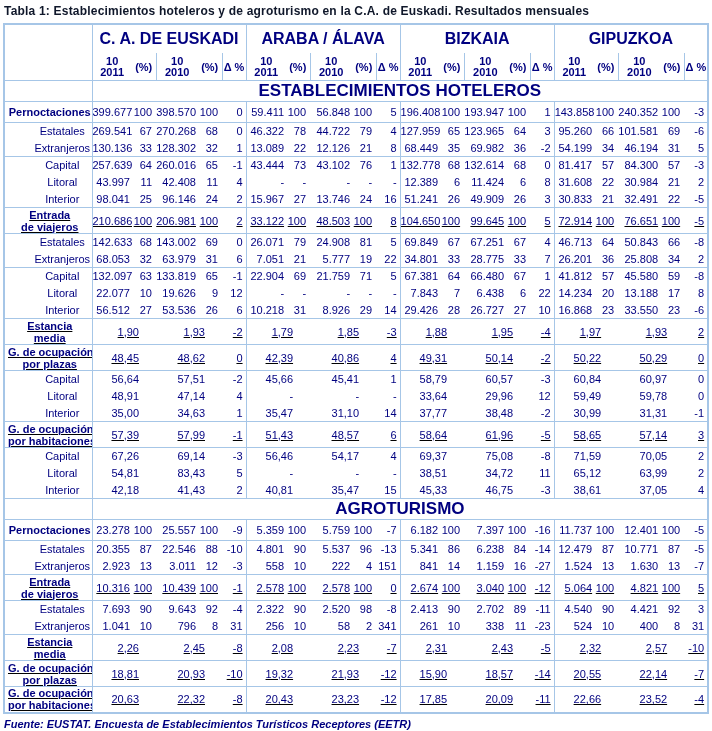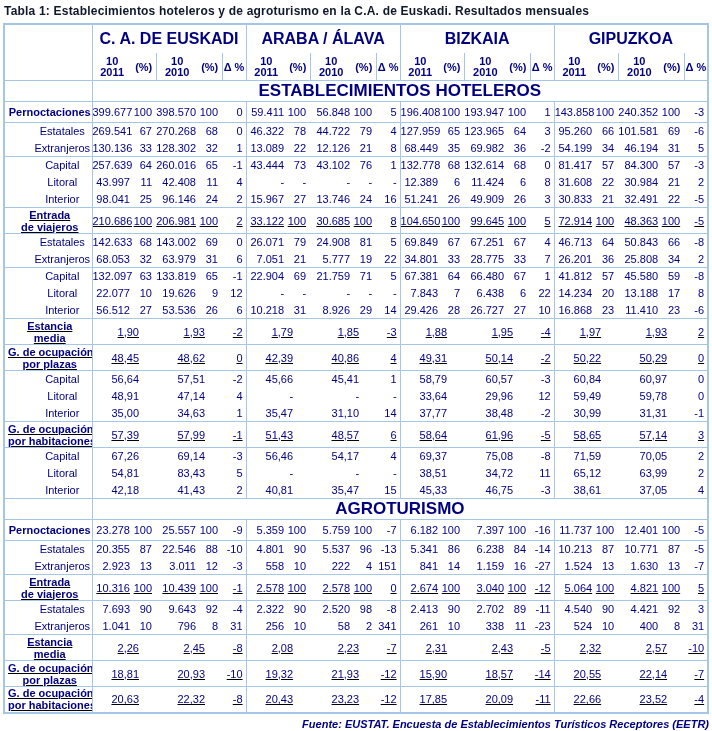--- a/index.html
+++ b/index.html
@@ -23,21 +23,21 @@
   tr.r{height:17px;}
   tr.rb{height:21px;}
   tr.r2{height:26px;text-decoration:underline;}
   td.label{text-align:center;padding-left:3px;line-height:12px;}
   td.label.b{font-weight:bold;}
   td.label.ind{padding-left:28px;font-weight:normal;}
   td.v{text-align:right;padding-right:2px;}
   td.p{text-align:right;padding-right:4px;}
   td.d{text-align:right;padding-right:3px;}
   td.rv{text-align:right;padding-right:17px;}
-  .footer{color:#000080;font-weight:bold;font-style:italic;font-size:11px;padding:4px 0 0 1px;text-align:right;}
+  .footer{color:#000080;font-weight:bold;font-style:italic;font-size:11px;padding:4px 0 0 1px;}
 </style>
 </head>
 <body>
 
 <div class="page">
   <div class="title">Tabla 1: Establecimientos hoteleros y de agroturismo en la C.A. de Euskadi. Resultados mensuales</div>
   <table>
     <colgroup id="cols">
         <col style="width: 88px;">
         <col style="width: 40px;">
@@ -269,31 +269,31 @@
         </tr>
         <tr class="r2 sep">
           <td class="label b">Entrada<br>de viajeros</td>
           <td class="v gstart">210.686</td>
           <td class="p">100</td>
           <td class="v">206.981</td>
           <td class="p">100</td>
           <td class="d">2</td>
           <td class="v gstart">33.122</td>
           <td class="p">100</td>
-          <td class="v">30.685</td>
+          <td class="v">48.503</td>
           <td class="p">100</td>
           <td class="d">8</td>
           <td class="v gstart">104.650</td>
           <td class="p">100</td>
           <td class="v">99.645</td>
           <td class="p">100</td>
           <td class="d">5</td>
           <td class="v gstart">72.914</td>
           <td class="p">100</td>
-          <td class="v">48.363</td>
+          <td class="v">76.651</td>
           <td class="p">100</td>
           <td class="d">-5</td>
         </tr>
         <tr class="r sep">
           <td class="label ind">Estatales</td>
           <td class="v gstart">142.633</td>
           <td class="p">68</td>
           <td class="v">143.002</td>
           <td class="p">69</td>
           <td class="d">0</td>
@@ -394,21 +394,21 @@
           <td class="v">8.926</td>
           <td class="p">29</td>
           <td class="d">14</td>
           <td class="v gstart">29.426</td>
           <td class="p">28</td>
           <td class="v">26.727</td>
           <td class="p">27</td>
           <td class="d">10</td>
           <td class="v gstart">16.868</td>
           <td class="p">23</td>
-          <td class="v">11.410</td>
+          <td class="v">33.550</td>
           <td class="p">23</td>
           <td class="d">-6</td>
         </tr>
         <tr class="r2 sep">
           <td class="label b">Estancia<br>media</td>
           <td class="rv gstart" colspan="2">1,90</td>
           <td class="rv" colspan="2">1,93</td>
           <td class="d">-2</td>
           <td class="rv gstart" colspan="2">1,79</td>
           <td class="rv" colspan="2">1,85</td>
@@ -577,21 +577,21 @@
           <td class="v gstart">4.801</td>
           <td class="p">90</td>
           <td class="v">5.537</td>
           <td class="p">96</td>
           <td class="d">-13</td>
           <td class="v gstart">5.341</td>
           <td class="p">86</td>
           <td class="v">6.238</td>
           <td class="p">84</td>
           <td class="d">-14</td>
-          <td class="v gstart">10.213</td>
+          <td class="v gstart">12.479</td>
           <td class="p">87</td>
           <td class="v">10.771</td>
           <td class="p">87</td>
           <td class="d">-5</td>
         </tr>
         <tr class="r">
           <td class="label ind">Extranjeros</td>
           <td class="v gstart">2.923</td>
           <td class="p">13</td>
           <td class="v">3.011</td>

